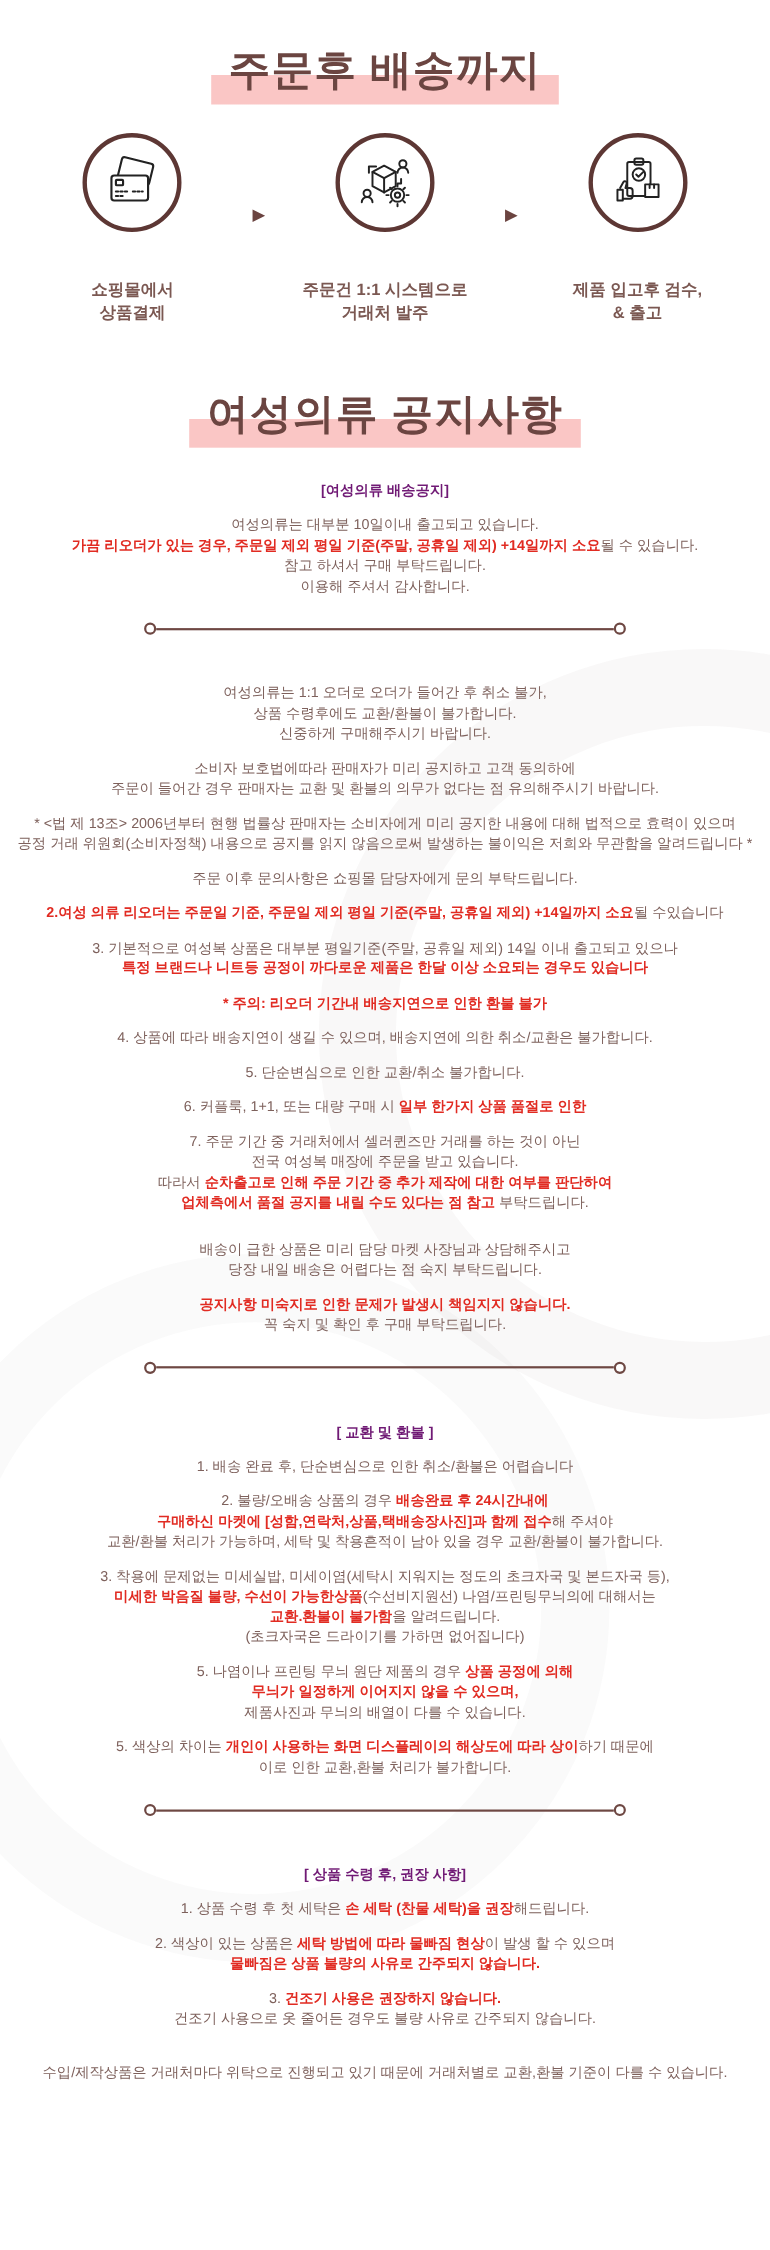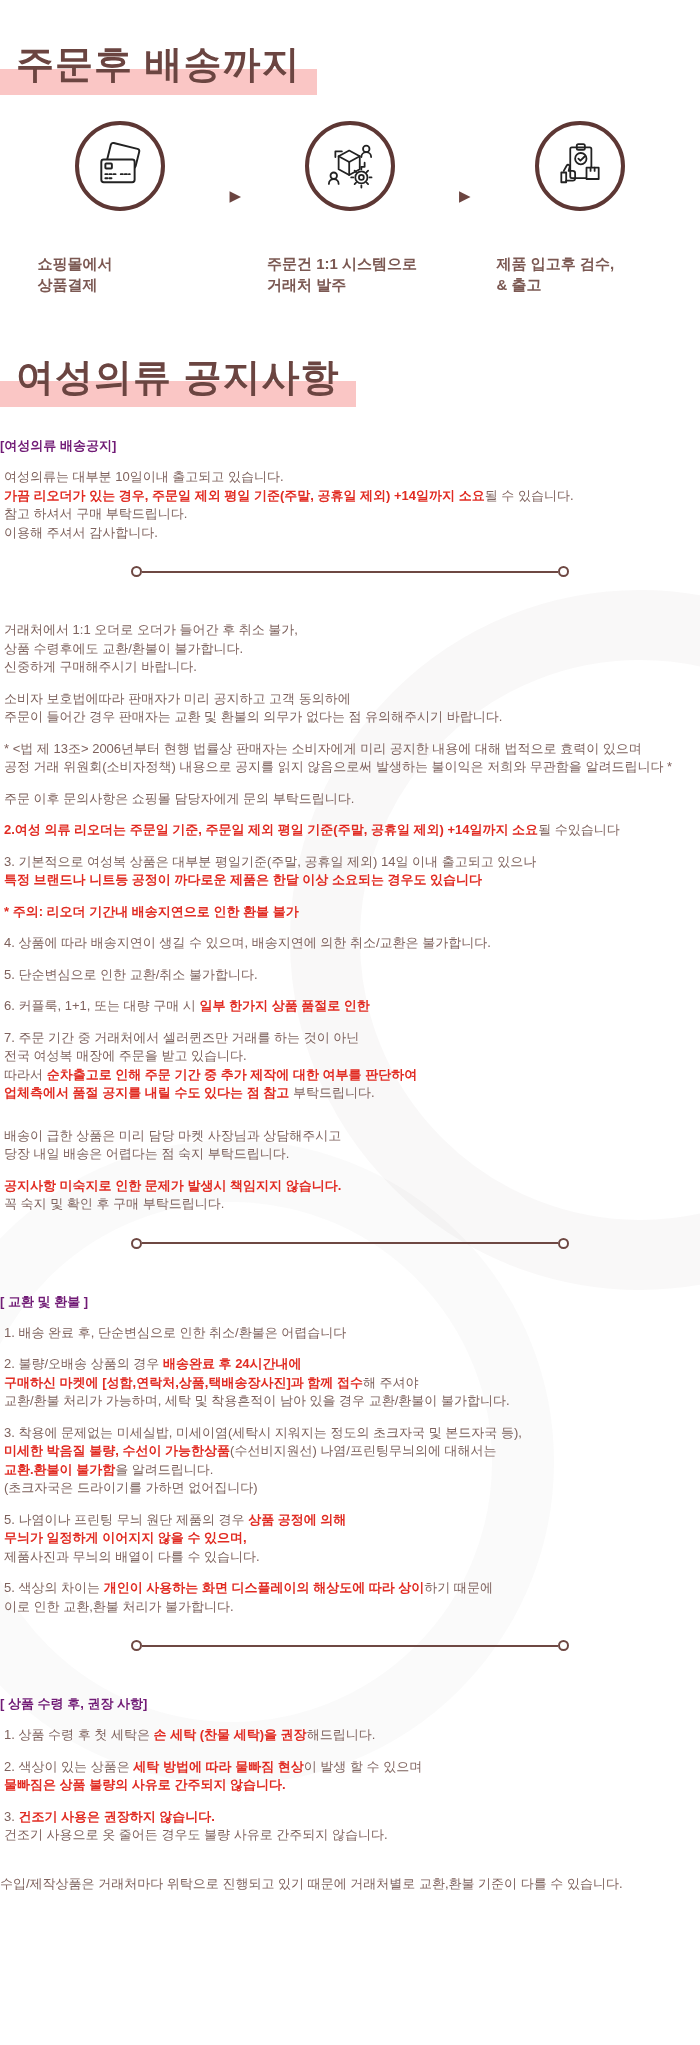--- a/index.html
+++ b/index.html
@@ -1,17 +1,17 @@
 <!DOCTYPE html>
 <html><head>
 <meta charset="utf-8">
 <style>
   html,body{margin:0;padding:0;background:#fff;}
   body{width:700px;height:2045px;overflow:hidden;font-family:"Liberation Sans","DejaVu Sans",sans-serif;}
-  .page{position:relative;width:700px;height:1767px;color:#7e615c;background:#fff;}
+  .page{position:relative;width:700px;height:1767px;text-align:center;color:#7e615c;background:#fff;}
   .wm{position:absolute;border-radius:50%;pointer-events:none;}
   .wm1{left:290px;top:590px;width:560px;height:560px;border:70px solid rgba(90,60,55,0.035);}
   .wm2{left:-90px;top:1140px;width:520px;height:520px;border:62px solid rgba(90,60,55,0.028);}
   .content{position:relative;z-index:1;padding-top:40px;}
   .title-row{margin:0;line-height:1;}
   .big-title{display:inline-block;font-size:38px;font-weight:bold;letter-spacing:1px;color:#6b4541;
     background:linear-gradient(to bottom,transparent 52%,#fac6c5 52%);padding:2px 16px 7px;line-height:1.2;}
   .steps{display:flex;justify-content:center;align-items:flex-start;gap:26px;margin-top:26px;}
   .step{width:166px;}
   .circle{width:82px;height:82px;border:4px solid #5d3734;border-radius:50%;margin:0 auto;
@@ -128,21 +128,21 @@
             <div class="line"><span class="sg-n">이용해 주셔서 감사합니다.</span></div>
           </div>
         </section>
         <div class="divider">
           <span class="dot"></span>
           <span class="rule"></span>
           <span class="dot"></span>
         </div>
         <section class="notice-sec">
           <div class="para">
-            <div class="line"><span class="sg-n">거래처에서 1:1 오더로 오더가 들어간 후 취소 불가,</span></div>
+            <div class="line"><span class="sg-n">여성의류는 1:1 오더로 오더가 들어간 후 취소 불가,</span></div>
             <div class="line"><span class="sg-n">상품 수령후에도 교환/환불이 불가합니다.</span></div>
             <div class="line"><span class="sg-n">신중하게 구매해주시기 바랍니다.</span></div>
           </div>
           <div class="para">
             <div class="line"><span class="sg-n">소비자 보호법에따라 판매자가 미리 공지하고 고객 동의하에</span></div>
             <div class="line"><span class="sg-n">주문이 들어간 경우 판매자는 교환 및 환불의 의무가 없다는 점 유의해주시기 바랍니다.</span></div>
           </div>
           <div class="para">
             <div class="line"><span class="sg-n">* &lt;법 제 13조&gt; 2006년부터 현행 법률상 판매자는 소비자에게 미리 공지한 내용에 대해 법적으로 효력이 있으며</span></div>
             <div class="line"><span class="sg-n">공정 거래 위원회(소비자정책) 내용으로 공지를 읽지 않음으로써 발생하는 불이익은 저희와 무관함을 알려드립니다 *</span></div>

